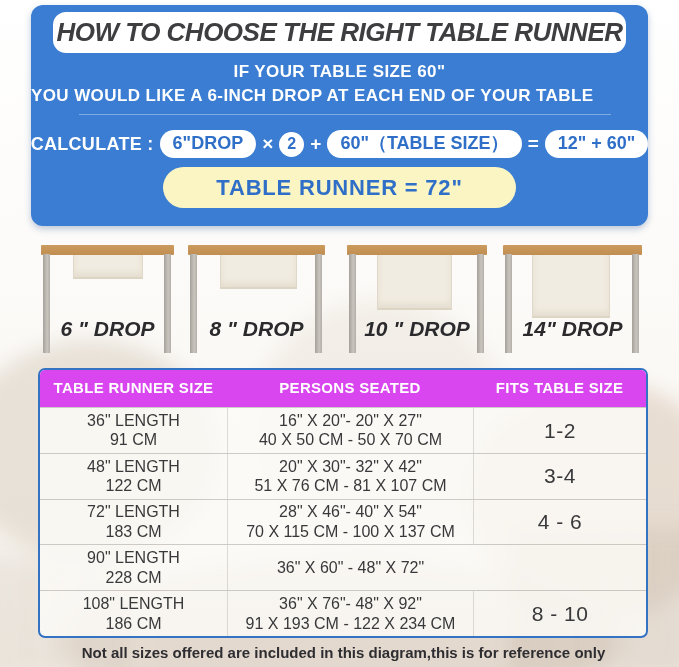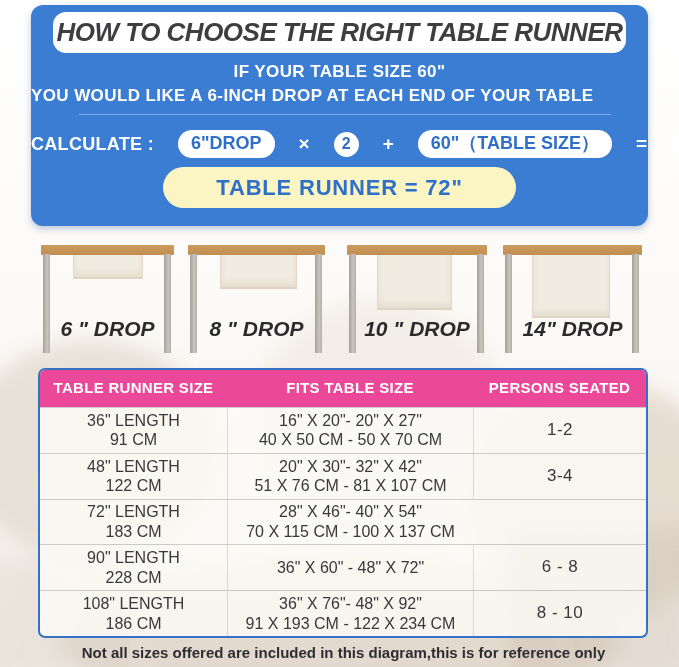--- a/index.html
+++ b/index.html
@@ -42,21 +42,21 @@
   }
   .sub1 { position:absolute; left:0; width:100%; top:57px; text-align:center;
     color:#ffffff; font-size:17px; font-weight:bold; letter-spacing:0.4px; }
   .sub2 { position:absolute; left:0; width:100%; top:81px; text-align:left;
     color:#ffffff; font-size:17px; font-weight:bold; letter-spacing:0.4px; }
   .divider { position:absolute; left:48px; top:109px; width:532px; height:1px;
     background:rgba(255,255,255,0.35); }
 
   .formula {
     position:absolute; left:0; top:124px; width:100%; height:30px;
-    display:flex; align-items:center; justify-content:flex-start; gap:24px;
+    display:flex; align-items:center; justify-content:center; gap:6px;
   }
   .calc-label { color:#fff; font-weight:bold; font-size:18px; letter-spacing:0.3px; white-space:nowrap; }
   .pill {
     background:#ffffff; color:#2F6FC8; font-weight:bold; font-size:18px;
     border-radius:15px; padding:4px 13px; white-space:nowrap; line-height:1.1;
   }
   .op { color:#ffffff; font-weight:bold; font-size:19px; }
   .circle {
     width:25px; height:25px; border-radius:50%; background:#ffffff; color:#2F6FC8;
     display:flex; align-items:center; justify-content:center; font-weight:bold; font-size:16px;
@@ -88,28 +88,28 @@
   #t4 { left:503px; width:139px; } #t4 .runner { left:29px; width:78px; height:72px; }
 
   
   .size-table {
     position:absolute; left:38px; top:368px; width:610px; height:270px;
     border:2px solid #3473C4; border-radius:7px; overflow:hidden;
     background:rgba(252,251,248,0.82);
     display:grid; grid-template-rows:37px repeat(5, 1fr);
   }
   .trow { display:grid; grid-template-columns:187px 246px 173px; }
-  .thead { background:#ec4899; }
+  .thead { background:#d946ef; }
   .thead .cell { color:#ffffff; font-weight:bold; font-size:15px; letter-spacing:0.3px; }
   .cell { display:flex; flex-direction:column; align-items:center; justify-content:center;
     line-height:1.22; text-align:center; }
   .body-row { border-top:1px solid rgba(150,145,140,0.45); }
   .body-row .cell + .cell { border-left:1px solid rgba(150,145,140,0.3); }
   .body-row .cell { font-size:16px; color:#39393B; }
-  .body-row .persons { font-size:17px; letter-spacing:0.5px; }
+  .body-row .persons { font-size:21px; letter-spacing:0.5px; }
 
   .note { position:absolute; left:0; top:644px; width:100%; text-align:center;
     font-weight:bold; font-size:15px; color:#2E2E32;padding-left:8px; }
 </style>
 </head>
 <body>
 
 <div class="bg-photo">
   <div class="blob b1"></div>
   <div class="blob b2"></div>
@@ -168,22 +168,22 @@
   <div class="runner"></div>
   <div class="tabletop"></div>
   <div class="leg left"></div>
   <div class="leg right"></div>
   <div class="drop-label">14" DROP</div>
 </div>
 
 <div class="size-table">
   <div class="trow thead">
     <div class="cell">TABLE RUNNER SIZE</div>
+    <div class="cell">PERSONS SEATED</div>
     <div class="cell">FITS TABLE SIZE</div>
-    <div class="cell">PERSONS SEATED</div>
   </div>
 
   <div class="trow body-row">
     <div class="cell">
       <span>36" LENGTH</span>
       <span>91 CM</span>
     </div>
     <div class="cell">
       <span>16" X 20"- 20" X 27"</span>
       <span>40 X 50 CM - 50 X 70 CM</span>
@@ -205,31 +205,31 @@
 
   <div class="trow body-row">
     <div class="cell">
       <span>72" LENGTH</span>
       <span>183 CM</span>
     </div>
     <div class="cell">
       <span>28" X 46"- 40" X 54"</span>
       <span>70 X 115 CM - 100 X 137 CM</span>
     </div>
+    <div class="cell persons">4 - 6</div>
   </div>
 
   <div class="trow body-row">
     <div class="cell">
       <span>90" LENGTH</span>
       <span>228 CM</span>
     </div>
     <div class="cell">
       <span>36" X 60" - 48" X 72"</span>
     </div>
-    <div class="cell persons">6 - 8</div>
   </div>
 
   <div class="trow body-row">
     <div class="cell">
       <span>108" LENGTH</span>
       <span>186 CM</span>
     </div>
     <div class="cell">
       <span>36" X 76"- 48" X 92"</span>
       <span>91 X 193 CM - 122 X 234 CM</span>

